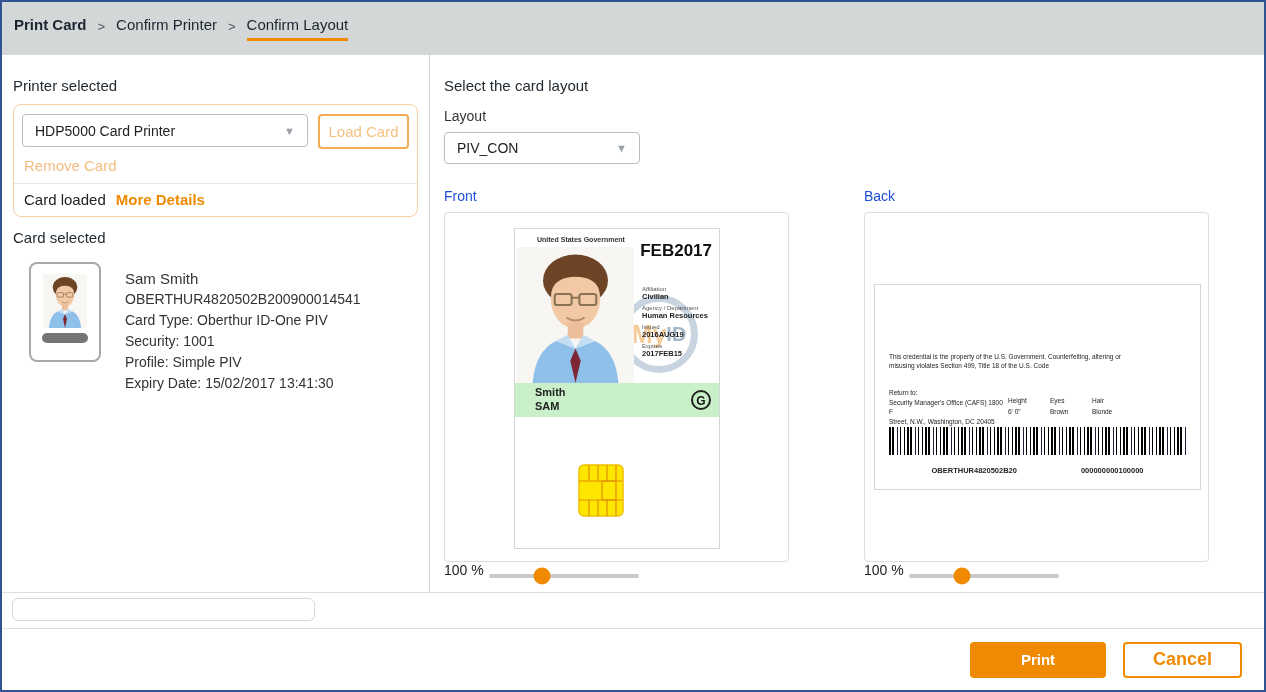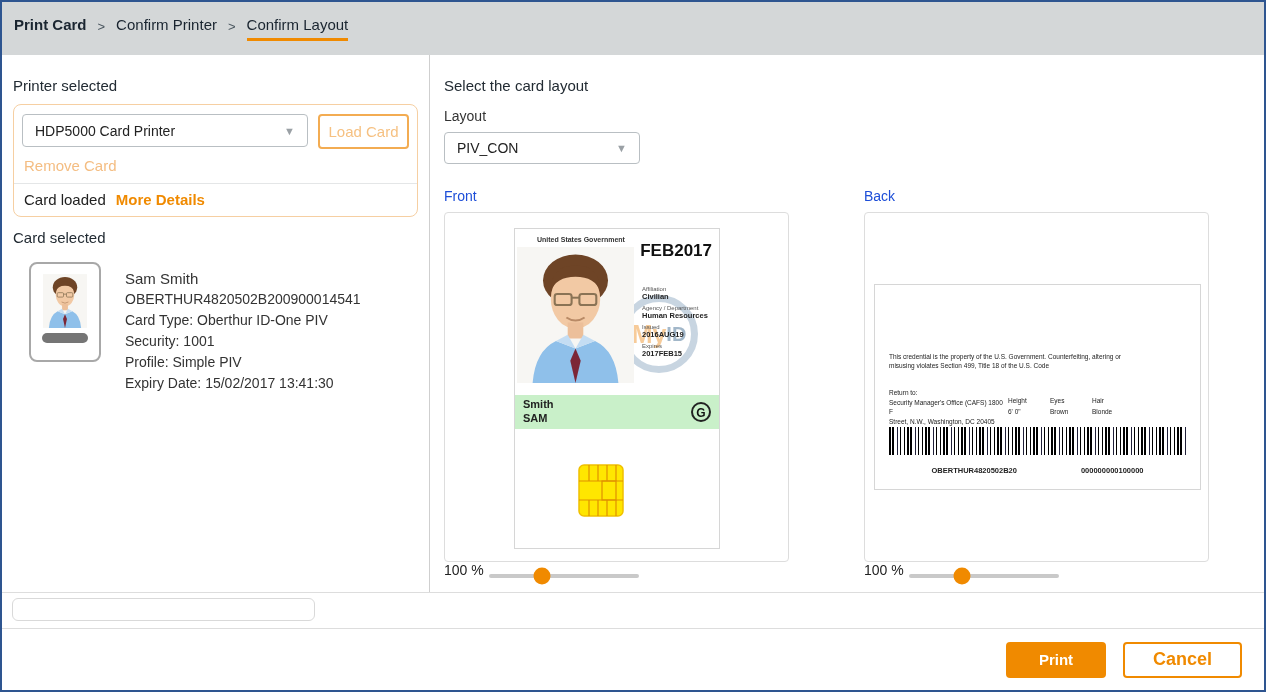--- a/index.html
+++ b/index.html
@@ -58,21 +58,21 @@
   .fc-header { position:absolute; top:7px; left:22px; font-size:7px; font-weight:bold; color:#333; z-index:2; }
   .fc-feb { position:absolute; top:12px; right:7px; font-size:17px; font-weight:bold; color:#111; z-index:2; }
   .fc-photo { position:absolute; left:2px; top:18px; width:117px; height:136px; z-index:2; }
   .fc-fields { position:absolute; left:127px; top:57px; z-index:3; width:78px; }
   .fc-field-label { font-size:6px; color:#555; }
   .fc-field-value { font-size:7.5px; font-weight:bold; color:#222; margin:0 0 4px 0; }
   .fc-watermark { position:absolute; left:105px; top:66px; width:78px; height:78px; border:7px solid rgba(110,145,175,0.38);
                   border-radius:50%; display:flex; align-items:center; justify-content:center; z-index:1; }
   .fc-watermark .wm-my { color:rgba(240,160,70,0.55); font-size:25px; font-weight:bold; }
   .fc-watermark .wm-id { color:rgba(100,135,165,0.6); font-size:20px; font-weight:bold; }
-  .fc-band { position:absolute; left:0; top:154px; width:100%; height:34px; background:#c9f0c9; padding:3px 8px; z-index:3;margin-top:12px; }
+  .fc-band { position:absolute; left:0; top:154px; width:100%; height:34px; background:#c9f0c9; padding:3px 20px; z-index:3; }
   .fc-surname,.fc-given { font-size:11px; font-weight:bold; color:#222; line-height:13.5px; }
   .fc-g { position:absolute; right:8px; top:7px; width:20px; height:20px; border:2px solid #222; border-radius:50%;
           text-align:center; line-height:19px; font-weight:bold; font-size:12px; color:#111; }
   .fc-chip { position:absolute; left:63px; top:235px; width:46px; height:53px; z-index:2; }
 
   
   .back-card { position:absolute; left:9px; top:71px; width:327px; height:206px; border:1px solid #d6d6d6; background:#fff; }
   .bc-legal { position:absolute; left:14px; top:67px; width:254px; font-size:6.5px; color:#222; line-height:9px; }
   .bc-return { position:absolute; left:14px; top:103px; font-size:6.5px; color:#222; line-height:9.5px; width:118px; }
   .bc-attrs { position:absolute; left:133px; top:112px; display:flex; gap:16px; }
@@ -89,21 +89,21 @@
   .slider-label { font-size:14px; color:#222; width:45px; }
   .slider-track { position:relative; width:150px; height:4px; background:#c9c9c9; border-radius:2px; cursor:pointer; }
   .slider-thumb { position:absolute; left:35%; top:50%; transform:translate(-50%,-50%); width:17px; height:17px;
                   border-radius:50%; background:#f08a00; cursor:grab; }
 
   
   .footer-msg-area { flex:none; height:36px; border-top:1px solid #ddd; padding:5px 0 0 10px; }
   .footer-msg-box { width:303px; height:23px; border:1px solid #d9d9d9; border-radius:6px; background:#fff; }
   .button-bar { flex:none; height:62px; border-top:1px solid #ddd; display:flex; align-items:center;
                 justify-content:flex-end; gap:17px; padding-right:22px; }
-  .btn-print { width:100px; height:36px; background:#f08a00; color:#fff; font-weight:bold; font-size:15px;
+  .btn-print { width:136px; height:36px; background:#f08a00; color:#fff; font-weight:bold; font-size:15px;
                border:none; border-radius:4px; font-family:inherit; cursor:pointer; }
   .btn-cancel { width:119px; height:36px; background:#fff; color:#f08a00; font-weight:bold; font-size:18px;
                 border:2px solid #f08a00; border-radius:4px; font-family:inherit; cursor:pointer; }
 </style>
 </head>
 <body>
 
 <div class="window">
 
   <div class="header">

